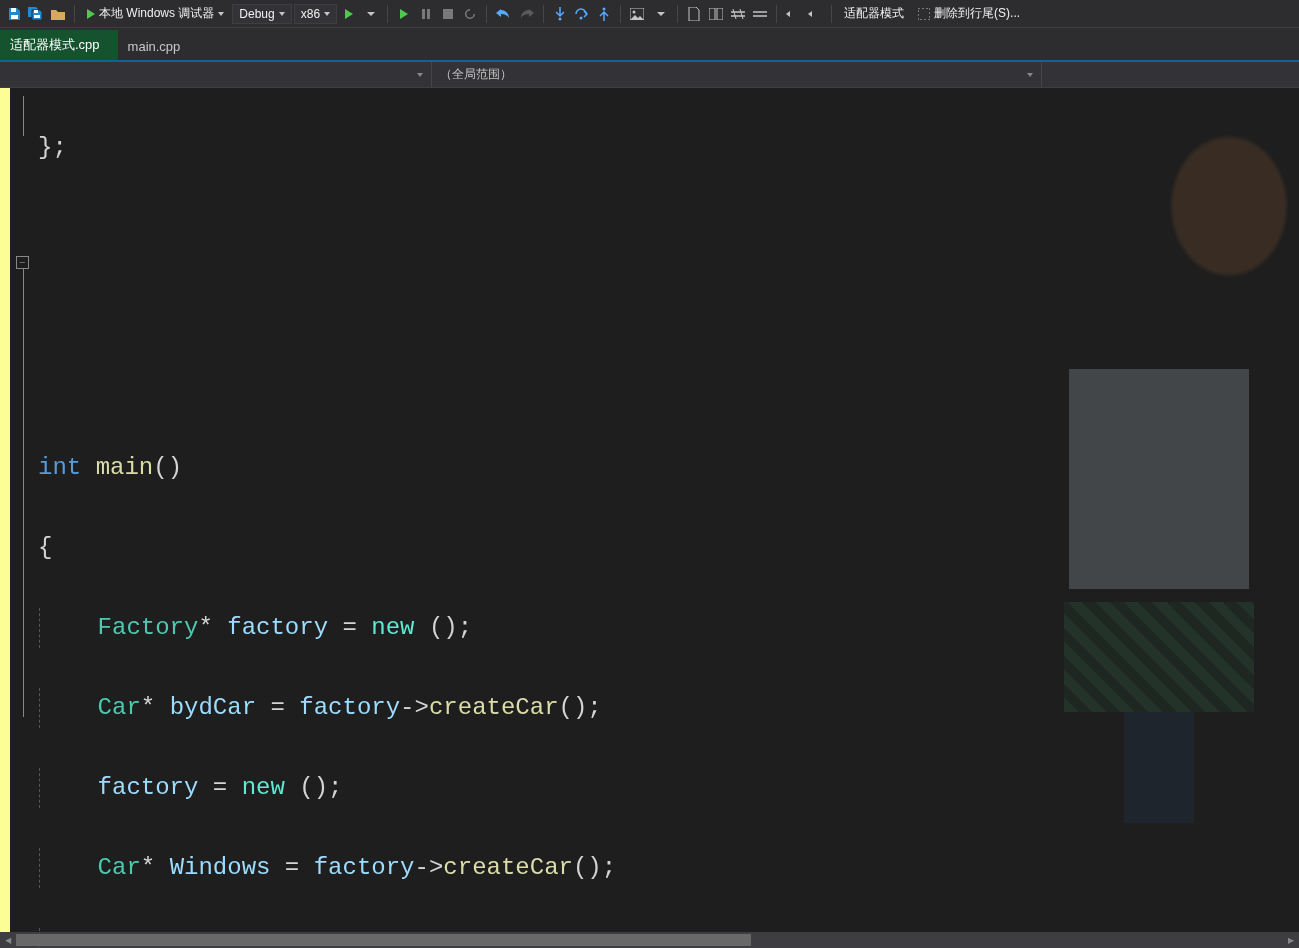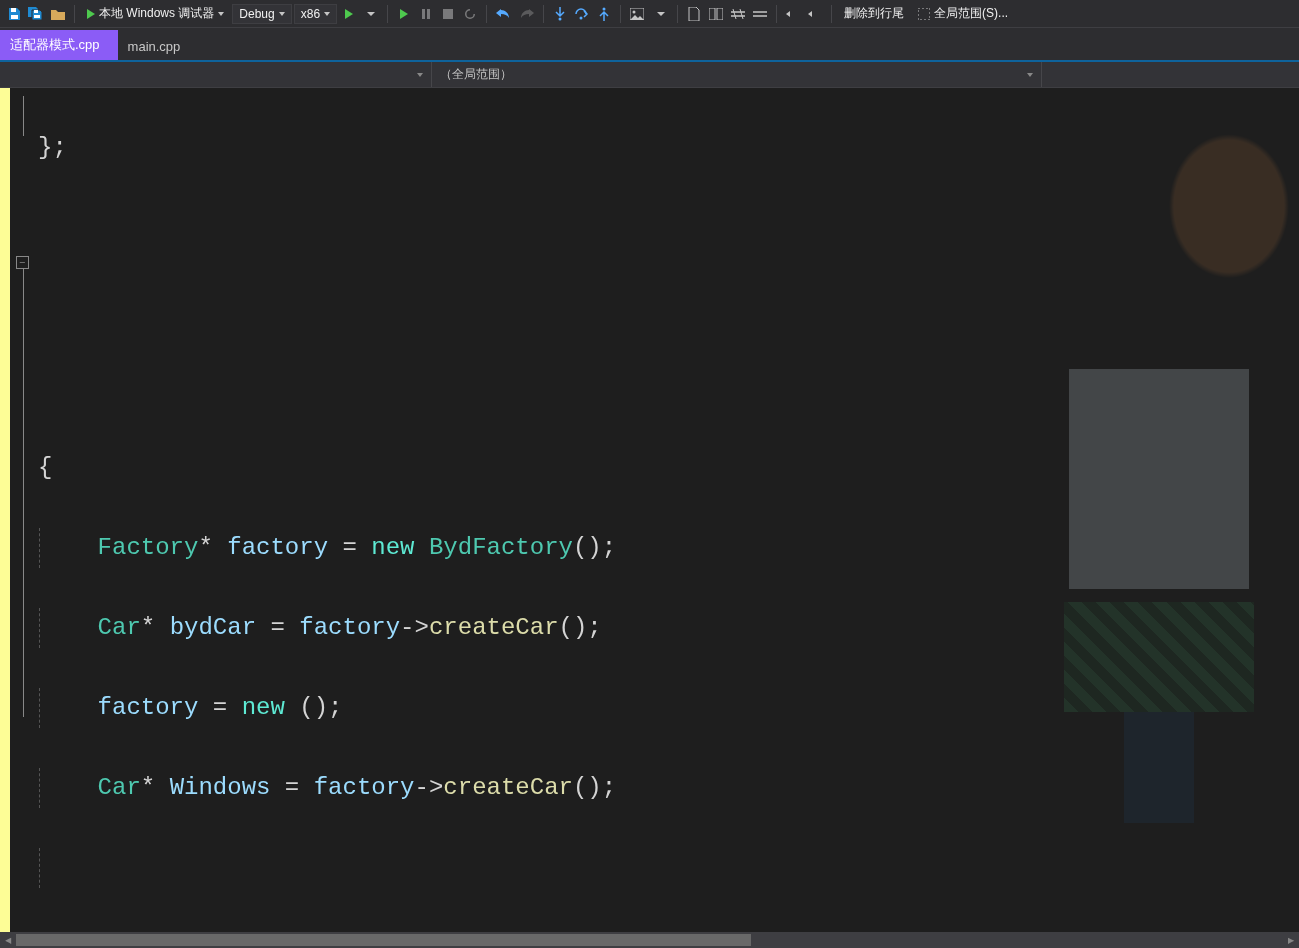--- a/index.html
+++ b/index.html
@@ -14,21 +14,21 @@
   .tb-dd  { display:flex; align-items:center; gap:4px; padding:2px 6px; border:1px solid #3e3e42; background:#333337; cursor:pointer;justify-content:flex-end; }
   .tb-dd .caret, .tb-btn .caret { width:0;height:0;border-left:3px solid transparent;border-right:3px solid transparent;border-top:4px solid #c5c5c5; }
   .tb-text { white-space:nowrap; }
   .green-tri { width:0;height:0;border-top:5px solid transparent;border-bottom:5px solid transparent;border-left:8px solid #4ec94e; }
   .orange { color:#d7a95b; }
   .blue   { color:#55aaff; }
   
   
   .tabstrip { height:32px; background:#2d2d30; display:flex; align-items:flex-end; font-family:"Segoe UI",Tahoma,sans-serif; font-size:13px; }
   .tab { padding:6px 18px 6px 10px; color:#c8c8c8; cursor:pointer; }
-  .tab.active { background:#8b5cf6; color:#ffffff; border-top:none;}
+  .tab.active { background:#14532d; color:#ffffff; border-top:none;}
   .tabstrip-border { height:2px; background:#0e639c; }
   
   
   .scopebar { height:26px; background:#333337; border-bottom:1px solid #3e3e42; display:flex; align-items:center; font-family:"Segoe UI",Tahoma,sans-serif; font-size:12px; color:#c5c5c5;text-align:center; }
   .scope-cell { display:flex; align-items:center; justify-content:space-between; padding:0 8px; height:100%; border-right:1px solid #46464a; }
   .scope-cell.first { width:432px; }
   .scope-cell.second { width:610px; }
   .caret-sm { width:0;height:0;border-left:3px solid transparent;border-right:3px solid transparent;border-top:4px solid #888; }
   
   
@@ -212,27 +212,27 @@
       </svg>
     </span>
   <span class="tb-ico">
       <svg width="14" height="12">
         <path d="M0 1h14M6 5h8M6 9h8M4 3v6L0 6z" fill="#c5c5c5"></path>
       </svg>
     </span>
   <div class="tb-sep"></div>
 
   <div class="tb-btn">
-    <span class="tb-text">删除到行尾</span>
+    <span class="tb-text">适配器模式</span>
   </div>
   <div class="tb-btn">
     <svg width="12" height="12">
         <rect width="12" height="12" fill="none" stroke="#c5c5c5" stroke-dasharray="2"></rect>
       </svg>
-    <span class="tb-text">全局范围(S)...</span>
+    <span class="tb-text">删除到行尾(S)...</span>
   </div>
 </div>
 
 <div class="tabstrip">
   <div class="tab active">
     <span>适配器模式.cpp</span>
   </div>
   <div class="tab">
     <span>main.cpp</span>
   </div>
@@ -261,22 +261,23 @@
       <div style="height:120px"></div>
       <div class="fold-box">−</div>
       <div style="flex:0 0 448px; border-left:1px solid #888; margin-top:0;"></div>
     </div>
 
     <div class="code">
 <div class="line"> <span class="op">};</span></div>
 <div class="line"></div>
 <div class="line"></div>
 <div class="line"></div>
+<div class="line"><span class="kw-type">int</span><span class="op"> </span><span class="func">main</span><span class="op">()</span></div>
 <div class="line"><span class="op">{</span></div>
-<div class="line"><span class="guide"></span><span class="op">    </span><span class="class">Factory</span><span class="op">* </span><span class="ident">factory</span><span class="op"> = </span><span class="kw-ctrl">new</span><span class="op"> </span><span class="class">BydFactory</span><span class="op">();</span></div>
+<div class="line"><span class="guide"></span><span class="op">    </span><span class="class">Factory</span><span class="op">* </span><span class="ident">factory</span><span class="op"> = </span><span class="kw-ctrl">new</span><span class="op"> </span><span class="op">();</span></div>
 <div class="line"><span class="guide"></span><span class="op">    </span><span class="class">Car</span><span class="op">* </span><span class="ident">bydCar</span><span class="op"> = </span><span class="ident">factory</span><span class="op">-&gt;</span><span class="func">createCar</span><span class="op">();</span></div>
 <div class="line"><span class="guide"></span><span class="op">    </span><span class="ident">factory</span><span class="op"> = </span><span class="kw-ctrl">new</span><span class="op"> </span><span class="op">();</span></div>
 <div class="line"><span class="guide"></span><span class="op">    </span><span class="class">Car</span><span class="op">* </span><span class="ident">Windows</span><span class="op"> = </span><span class="ident">factory</span><span class="op">-&gt;</span><span class="func">createCar</span><span class="op">();</span></div>
 <div class="line"><span class="guide"></span></div>
 
 
 
 
 
 

